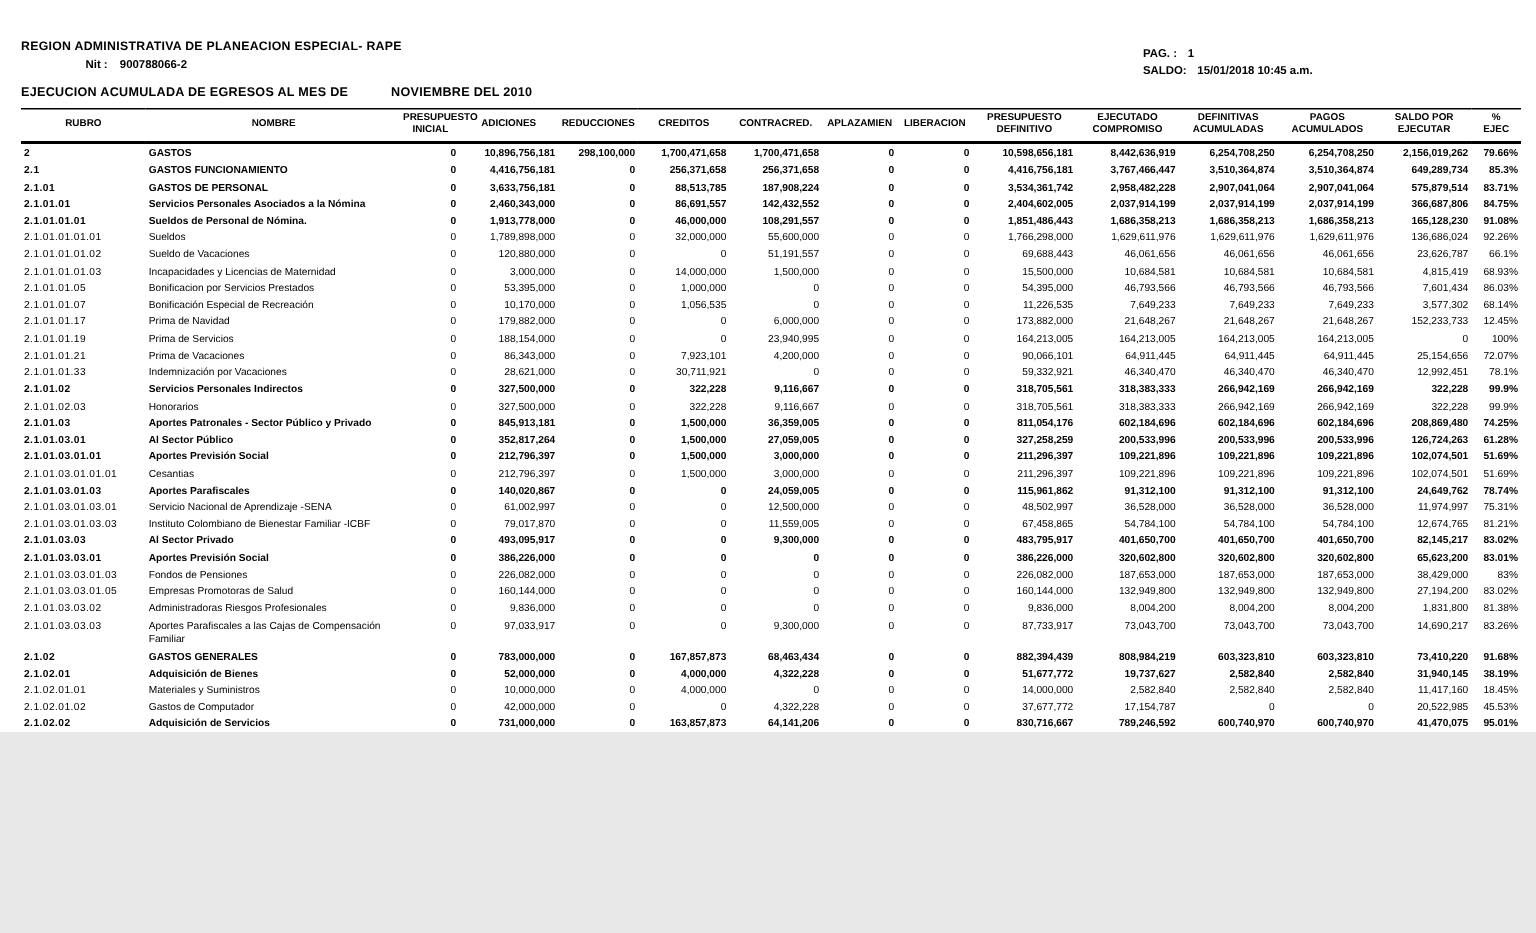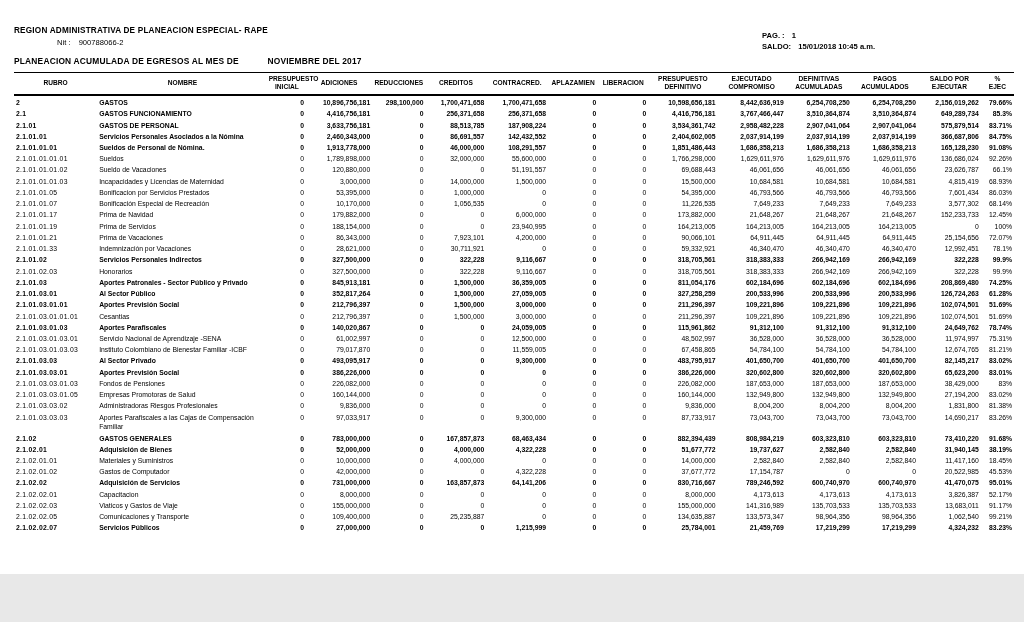--- a/index.html
+++ b/index.html
@@ -1,28 +1,28 @@
 <!DOCTYPE html>
 <html><head>
 <meta charset="utf-8">
 <style>
   html,body{margin:0;padding:0;background:#e8e8e8;}
   .page{
     position:relative;
-    width:1024px;height:574px;
+    width:1024px;height:488px;
     background:#ffffff;
     font-family:"Liberation Sans", sans-serif;
     color:#000;
     box-sizing:border-box;
     padding:26px 10px 6px 14px;
     overflow:hidden;
   }
   .doc-header{position:relative;margin-bottom:4px;}
   .org-name{font-size:8.2px;font-weight:bold;letter-spacing:.2px;}
-  .nit-line{font-size:7.6px;font-weight:normal;margin-top:3px;padding-left:43px;}
+  .nit-line{font-size:7.6px;font-weight:bold;margin-top:3px;padding-left:43px;}
   .nit-line .nit-value{margin-left:6px;}
   .report-title{font-size:8.4px;font-weight:bold;margin-top:9px;letter-spacing:.2px;}
   .report-title .month{margin-left:26px;}
   .page-meta{
     position:absolute;top:4px;left:748px;
     font-size:7.6px;font-weight:bold;line-height:1.5;
   }
   .page-meta .val{font-weight:bold;margin-left:5px;}
 
   table.report{
@@ -75,22 +75,22 @@
 
 <div class="page">
 
   <div class="doc-header">
     <div class="org-name">REGION ADMINISTRATIVA DE PLANEACION ESPECIAL- RAPE</div>
     <div class="nit-line">
       <span>Nit :</span>
       <span class="nit-value">900788066-2</span>
     </div>
     <div class="report-title">
-      <span>PLANEACION ACUMULADA DE EGRESOS AL  MES DE</span>
-      <span class="month">NOVIEMBRE  DEL 2017</span>
+      <span>EJECUCION ACUMULADA DE EGRESOS AL  MES DE</span>
+      <span class="month">NOVIEMBRE  DEL 2010</span>
     </div>
     <div class="page-meta">
       <div>
         <span>PAG.  :</span>
         <span class="val">1</span>
       </div>
       <div>
         <span>SALDO:</span>
         <span class="val">15/01/2018 10:45 a.m.</span>
       </div>

